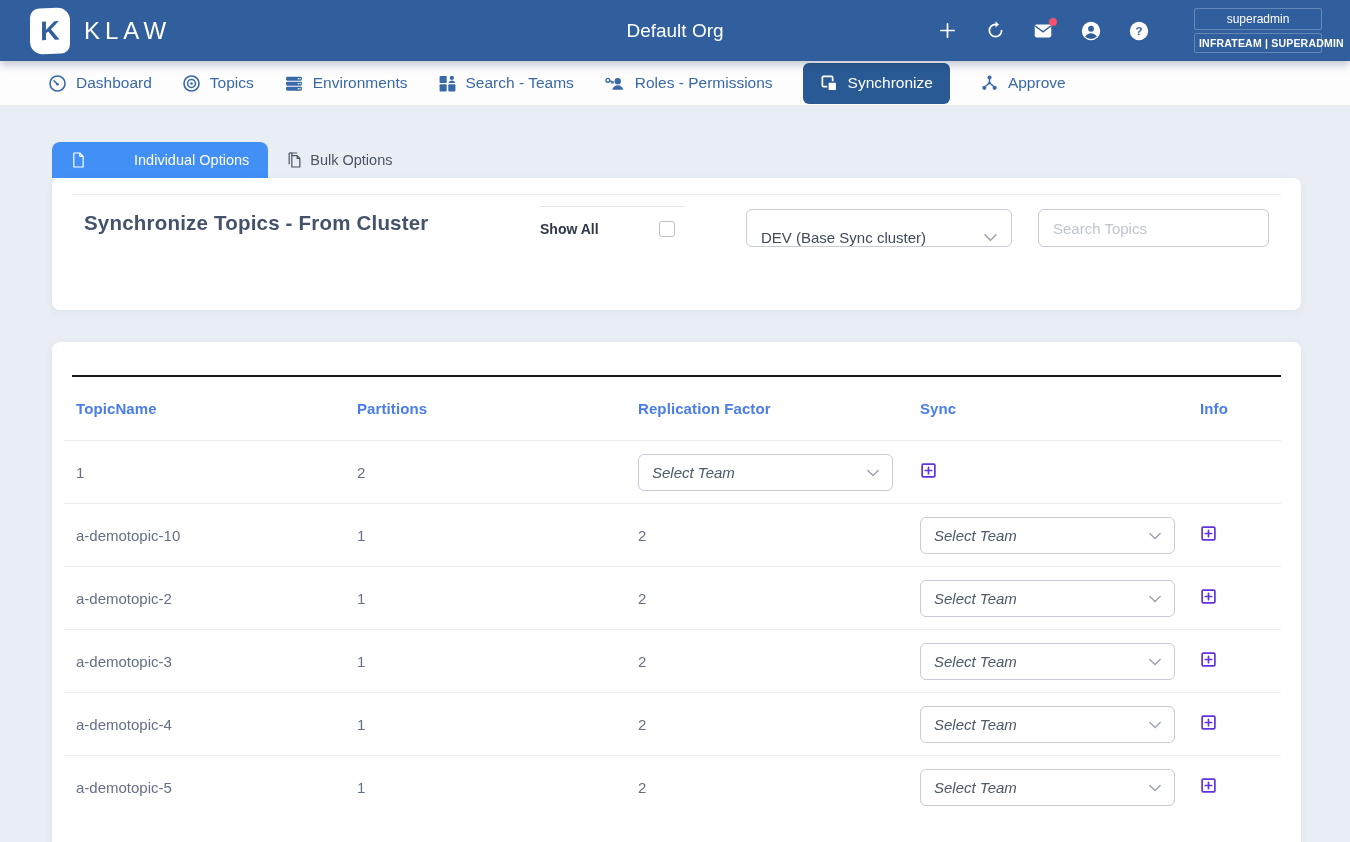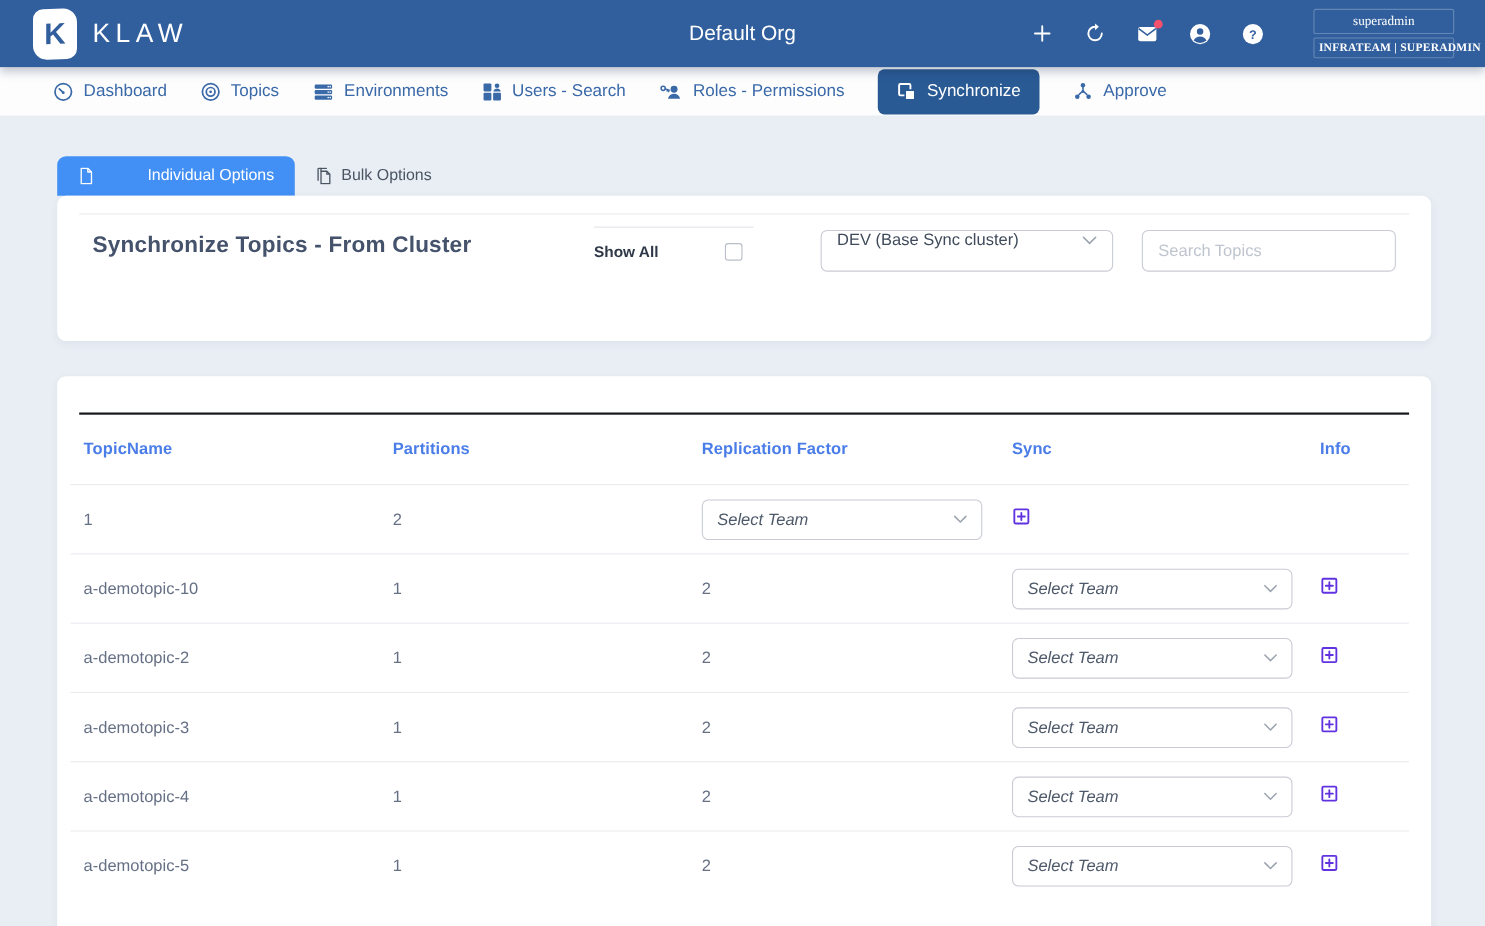--- a/index.html
+++ b/index.html
@@ -27,21 +27,21 @@
   .org-title {
     position: absolute; left: 0; right: 0; top: 0; height: 61px;
     display: flex; align-items: center; justify-content: center;
     color: #fff; font-size: 19px; font-weight: 500; pointer-events: none;
   }
   .header-right { position: absolute; right: 28px; top: 0; height: 61px; display: flex; align-items: center; gap: 28px; }
   .header-icons { display: flex; align-items: center; gap: 26px; }
   .hicon { width: 22px; height: 22px; color: #fff; cursor: pointer; position: relative; display: flex; align-items: center; justify-content: center; }
   .hicon svg { display: block; }
   .mail-badge { position: absolute; top: -2px; right: -3px; width: 8px; height: 8px; border-radius: 50%; background: #f4516c; }
-  .user-box-col { display: flex; flex-direction: column; gap: 3px; width: 128px; margin-left: 16px; font-family: Liberation Serif, serif; }
+  .user-box-col { display: flex; flex-direction: column; gap: 3px; width: 128px; margin-left: 16px; }
   .user-box {
     border: 1px solid rgba(255,255,255,0.25); border-radius: 2px;
     color: #fff; text-align: center; padding: 3px 4px; white-space: nowrap;
   }
   .user-box.name { font-size: 12px; font-weight: 500; }
   .user-box.team { font-size: 10.5px; font-weight: 700; letter-spacing: 0.2px; }
   
   .nav-bar {
     height: 44px; background: #fdfdfe;
     display: flex; align-items: center; padding-left: 48px; gap: 30px;
@@ -79,21 +79,21 @@
     display: flex; align-items: center; justify-content: space-between;
   }
   .show-all-label { font-size: 14px; font-weight: 600; color: #2e3847; }
   .checkbox {
     width: 16px; height: 16px; border: 1.5px solid #b9bec8; border-radius: 3px;
     background: #fff; cursor: pointer; margin-right: 10px;
   }
   .cluster-select {
     position: absolute; left: 694px; top: 31px; width: 266px; height: 38px;
     border: 1px solid #c9ccd4; border-radius: 6px; background: #fff;
-    display: flex; align-items: flex-start; justify-content: space-between;
+    display: flex; align-items: flex-end; justify-content: space-between;
     padding: 0 14px; cursor: pointer;
   }
   .cluster-select .value { font-size: 15px; color: #3f4a5a; }
   .chev { color: #9aa2ae; }
   .search-input {
     position: absolute; left: 986px; top: 31px; width: 231px; height: 38px;
     border: 1px solid #c9ccd4; border-radius: 6px; padding: 16px 14px;
     font-size: 15px; color: #3f4a5a; outline: none;
     font-family: "Liberation Sans", "DejaVu Sans", sans-serif;
   }
@@ -211,21 +211,21 @@
   <div class="nav-item">
     <span>
       <svg width="19" height="19" viewBox="0 0 24 24">
           <rect x="2" y="2.5" width="9" height="9" rx="1.2" fill="currentColor"></rect>
           <rect x="2" y="13" width="9" height="9" rx="1.2" fill="currentColor"></rect>
           <rect x="13" y="13" width="9" height="9" rx="1.2" fill="currentColor"></rect>
           <circle cx="17.5" cy="5" r="2.7" fill="currentColor"></circle>
           <path d="M13.2 11.5c.6-2.1 2.3-3.3 4.3-3.3s3.7 1.2 4.3 3.3z" fill="currentColor"></path>
         </svg>
     </span>
-    <span>Users - Search</span>
+    <span>Search - Teams</span>
   </div>
   <div class="nav-item">
     <span>
       <svg width="22" height="19" viewBox="0 0 26 24">
           <circle cx="4" cy="8" r="2.4" stroke="currentColor" stroke-width="1.7" fill="none"></circle>
           <path d="M6.3 8.6 11 10.2M9 9.4l-.5 1.7M10.8 10l-.5 1.7" stroke="currentColor" stroke-width="1.6" stroke-linecap="round"></path>
           <circle cx="16.5" cy="9" r="4" fill="currentColor"></circle>
           <path d="M9.5 20c1-3.8 3.8-5.7 7-5.7s6 1.9 7 5.7z" fill="currentColor"></path>
         </svg>
     </span>

